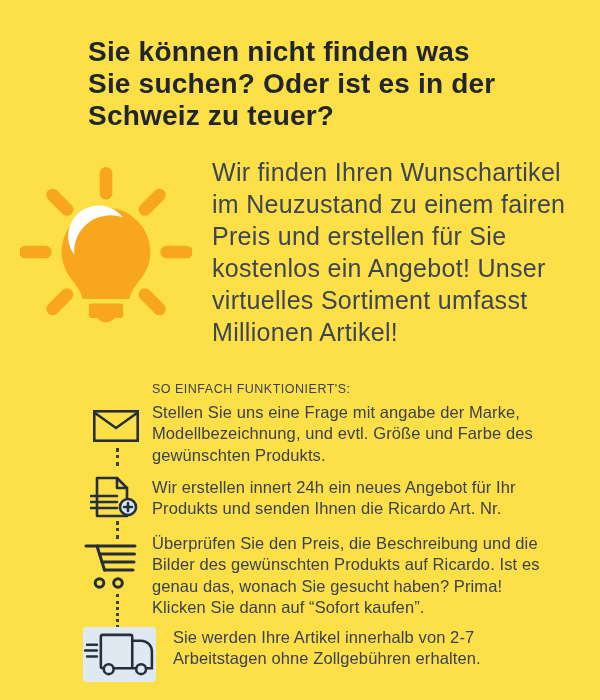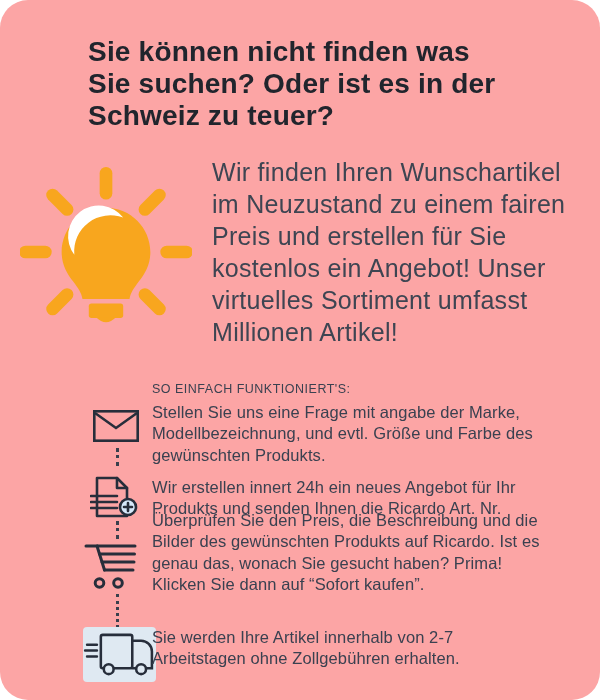--- a/index.html
+++ b/index.html
@@ -1,22 +1,21 @@
 <!DOCTYPE html>
 <html><head>
 <meta charset="utf-8">
 <style>
   html,body{margin:0;padding:0;}
   .page{
     position:relative;
     width:600px;height:700px;
-    background:#fca5a5;
+    background:#fde047;
     overflow:hidden;
     font-family:"Liberation Sans","DejaVu Sans",sans-serif;
-    border-radius:28px;
   }
   .pre{white-space:pre-line;margin:0;}
   .headline{
     position:absolute;left:88px;top:36px;
     font-size:28px;line-height:32px;font-weight:700;
     color:#21252D;letter-spacing:0.2px;
   }
   .bulb{position:absolute;left:20px;top:166px;width:172px;height:172px;}
   .intro{
     position:absolute;left:212px;top:156px;
@@ -24,21 +23,21 @@
     color:#3E4552;letter-spacing:0.3px;
   }
   .how-label{
     position:absolute;left:152px;top:382px;
     font-size:12.5px;letter-spacing:0.5px;color:#3A4150;
   }
   .step-text{
     position:absolute;left:152px;
     font-size:16.5px;line-height:21.3px;color:#3A4150;letter-spacing:0.1px;
   }
-  .s1{top:402px;} .s2{top:477px;} .s3{top:510px;} .s4{top:627px;}
+  .s1{top:402px;} .s2{top:477px;} .s3{top:533px;} .s4{top:627px;margin-left:21px;}
   .step-icon{position:absolute;display:block;color:#272E3B;}
   .icon-envelope{left:93px;top:410px;width:46px;height:32px;}
   .icon-document{left:90px;top:476px;width:50px;height:46px;}
   .icon-cart{left:84px;top:540px;width:54px;height:50px;}
   .truck-tile{
     position:absolute;left:83px;top:627px;width:73px;height:55px;
     background:#DFE9F2;border-radius:4px;
   }
   .icon-truck{position:absolute;left:0;top:0;width:73px;height:55px;color:#272E3B;}
   .connector{

